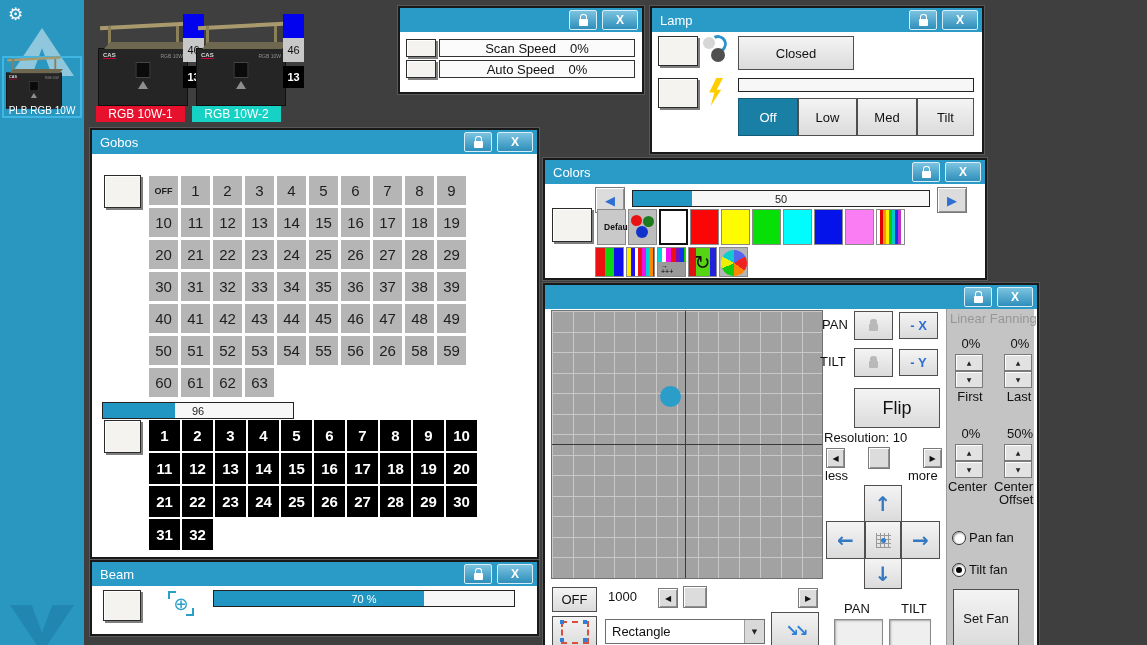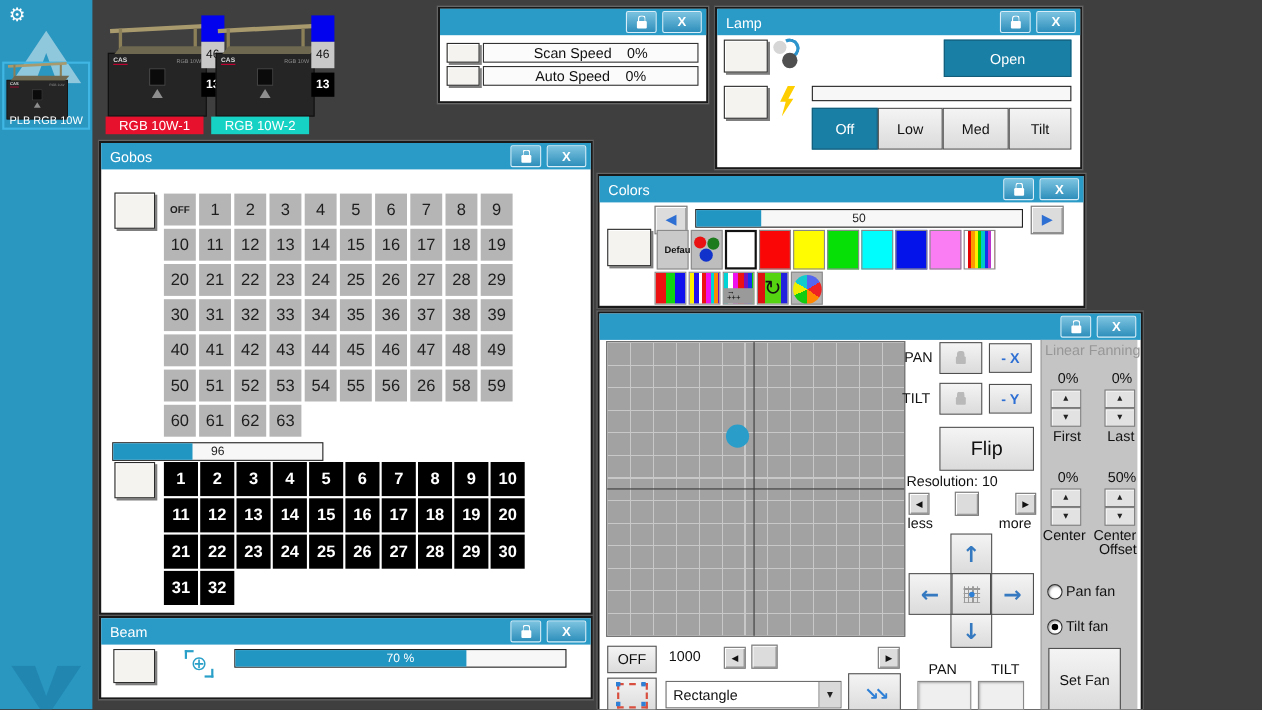--- a/index.html
+++ b/index.html
@@ -218,21 +218,21 @@
         </span>
       <span class="tb xb">
           <span>X</span>
         </span>
     </div>
     <div class="body">
       <div class="chk" style="left:6px;top:4px;width:38px;height:28px;"></div>
       <div class="shutter abs" style="left:50px;top:4px;">
           <span class="arc"></span>
         </div>
-      <div class="btn sel" style="left:206px;top:4px;width:114px;height:32px;">Open</div>
+      <div class="btn" style="left:86px;top:4px;width:114px;height:32px;">Closed</div>
       <div class="chk" style="left:6px;top:46px;width:38px;height:28px;"></div>
       <div class="bolt abs" style="left:56px;top:46px;"></div>
       <div class="slider" style="left:86px;top:46px;width:234px;height:12px;"></div>
       <div class="btn sel" style="left:86px;top:66px;width:58px;height:36px;">Off</div>
       <div class="btn" style="left:146px;top:66px;width:57px;height:36px;">Low</div>
       <div class="btn" style="left:205px;top:66px;width:58px;height:36px;">Med</div>
       <div class="btn" style="left:265px;top:66px;width:55px;height:36px;">Tilt</div>
     </div>
   </div>
 

